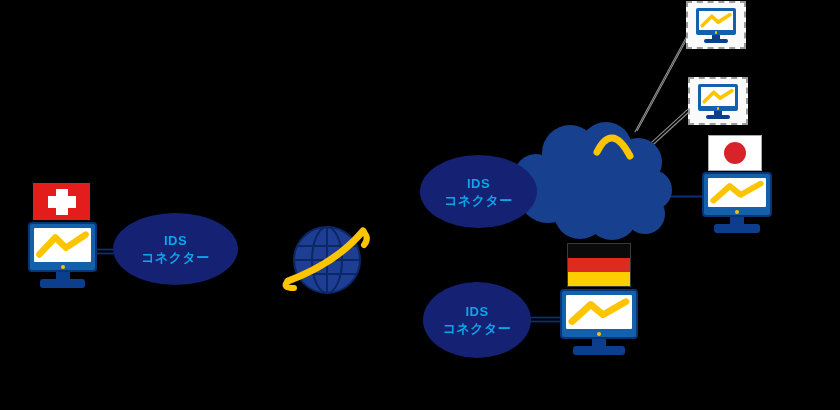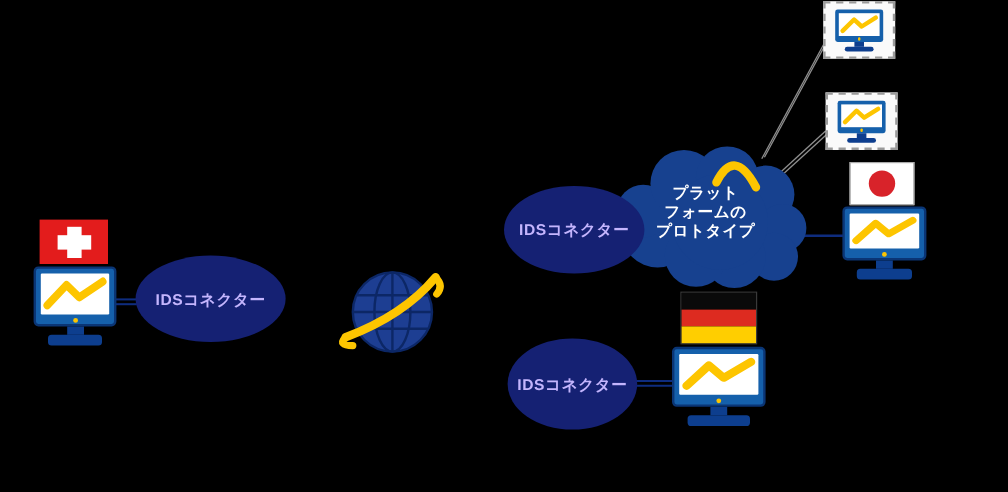--- a/index.html
+++ b/index.html
@@ -2,22 +2,22 @@
 <html><head>
 <meta charset="utf-8">
 <style>
   html,body{margin:0;padding:0;background:#000;}
   .stage{position:relative;width:840px;height:410px;background:#000;overflow:hidden;
          font-family:"Liberation Sans","DejaVu Sans",sans-serif;}
   .stage svg.layer{position:absolute;left:0;top:0;}
 
   
   .ids-node{position:absolute;background:#152173;border-radius:50%;
-            display:flex;flex-direction:row;align-items:center;justify-content:center;
-            color:#c4b5fd;font-weight:bold;font-size:13px;line-height:17px;letter-spacing:.5px;}
+            display:flex;flex-direction:column;align-items:center;justify-content:center;
+            color:#0ea5e9;font-weight:bold;font-size:13px;line-height:17px;letter-spacing:.5px;}
 
   
   .cloud-text{position:absolute;left:520px;top:153px;width:136px;text-align:center;
               color:#fff;font-weight:bold;font-size:13px;line-height:16px;letter-spacing:.5px;}
   .cloud-text span{display:block;}
 
   
   .swiss-flag{position:absolute;left:33px;top:183px;width:57px;height:37px;background:#e31c1c;}
   .swiss-cross-v{position:absolute;left:22.5px;top:5.5px;width:12px;height:26px;background:#fff;}
   .swiss-cross-h{position:absolute;left:14.5px;top:12.5px;width:28px;height:12px;background:#fff;}
@@ -102,25 +102,20 @@
       <line x1="327" y1="227" x2="327" y2="293" stroke="#0c2766" stroke-width="2"></line>
       <line x1="297.5" y1="246" x2="356.5" y2="246" stroke="#0c2766" stroke-width="2"></line>
       <line x1="294" y1="260" x2="360" y2="260" stroke="#0c2766" stroke-width="2"></line>
       <line x1="297.5" y1="274" x2="356.5" y2="274" stroke="#0c2766" stroke-width="2"></line>
       <path d="M288 281 C312 272 342 256 363 231" stroke="#fdc500" stroke-width="7" stroke-linecap="round" fill="none"></path>
       <path d="M288 281 Q281 288 294 288" stroke="#fdc500" stroke-width="6" stroke-linecap="round" fill="none"></path>
       <path d="M363 231 Q370 238 364 245" stroke="#fdc500" stroke-width="6" stroke-linecap="round" fill="none"></path>
     </g>
   </svg>
 
-  <div class="cloud-text">
-    <span>プラット</span>
-    <span>フォームの</span>
-    <span>プロトタイプ</span>
-  </div>
 
   <div class="ids-node" style="left:113px;top:213px;width:125px;height:72px;">
     <span>IDS</span>
     <span>コネクター</span>
   </div>
   <div class="ids-node" style="left:420px;top:155px;width:117px;height:73px;">
     <span>IDS</span>
     <span>コネクター</span>
   </div>
   <div class="ids-node" style="left:423px;top:282px;width:108px;height:76px;">

